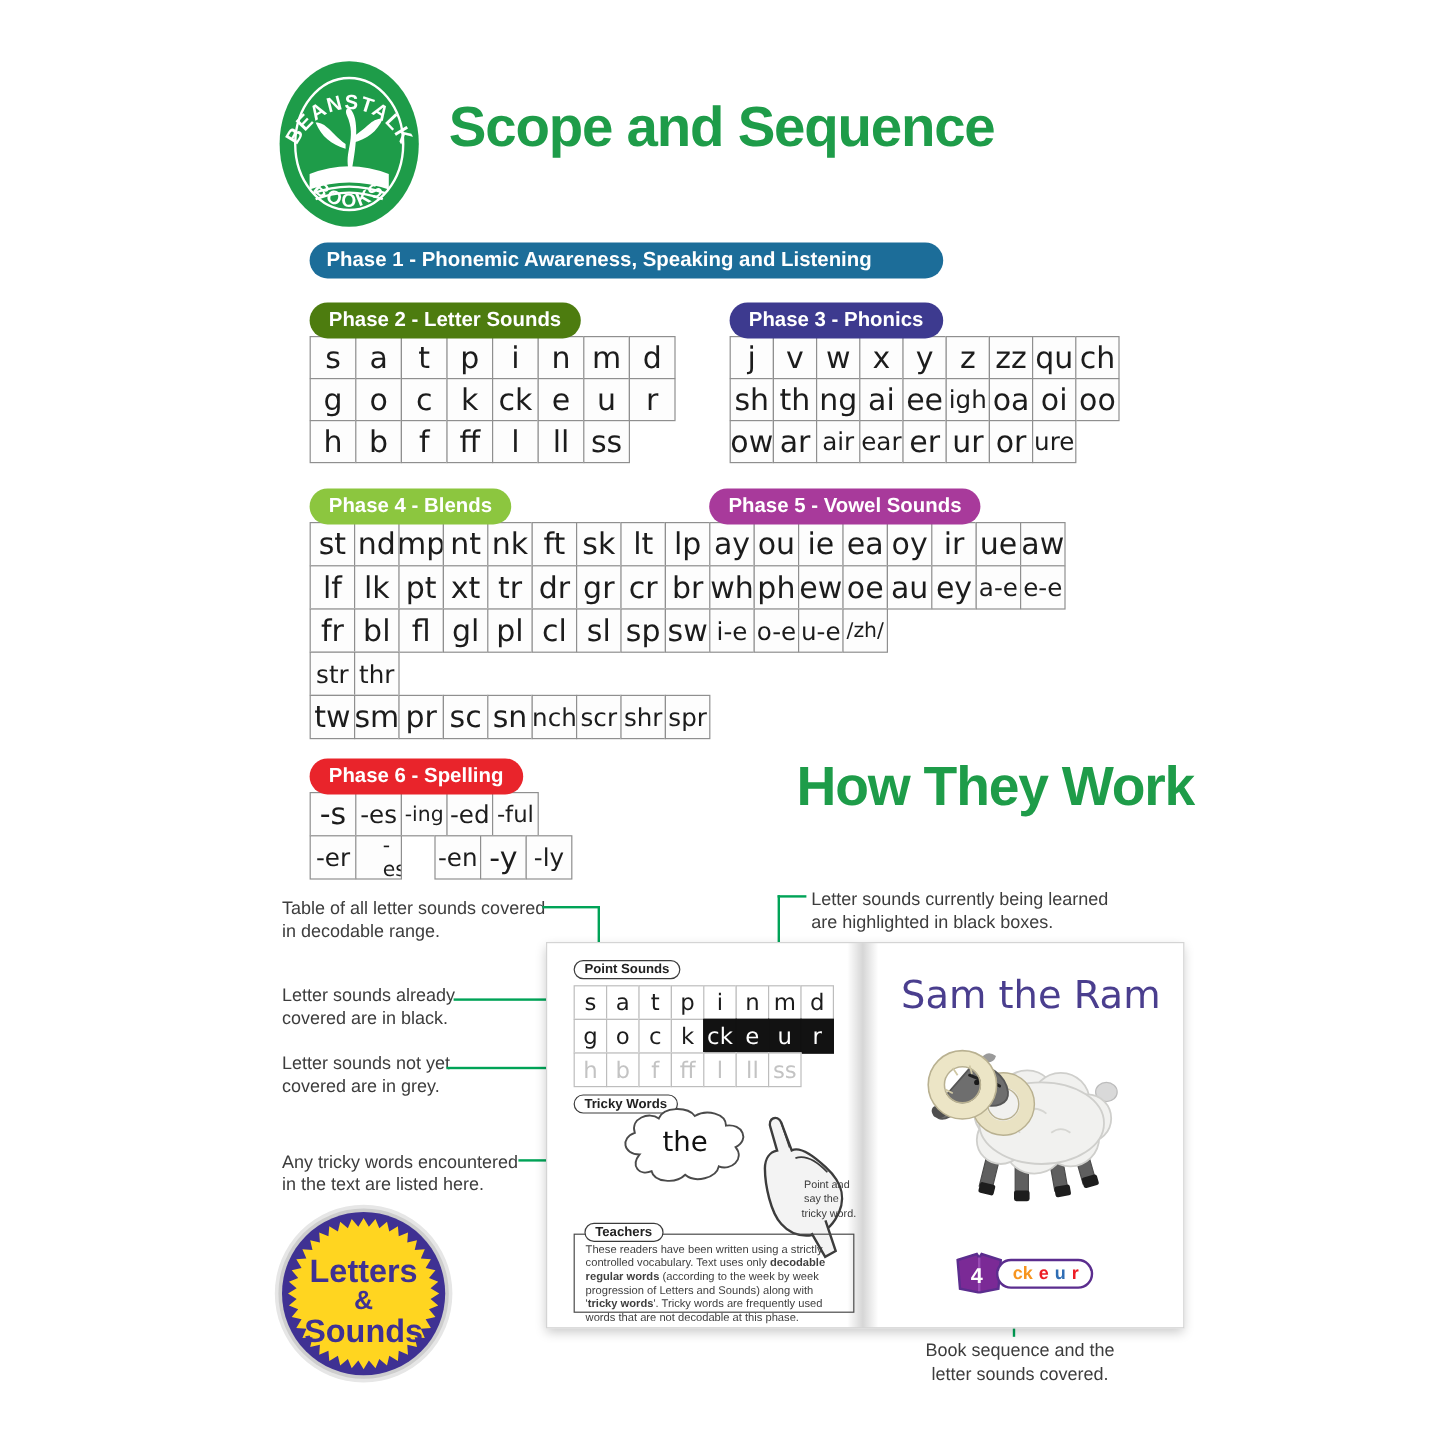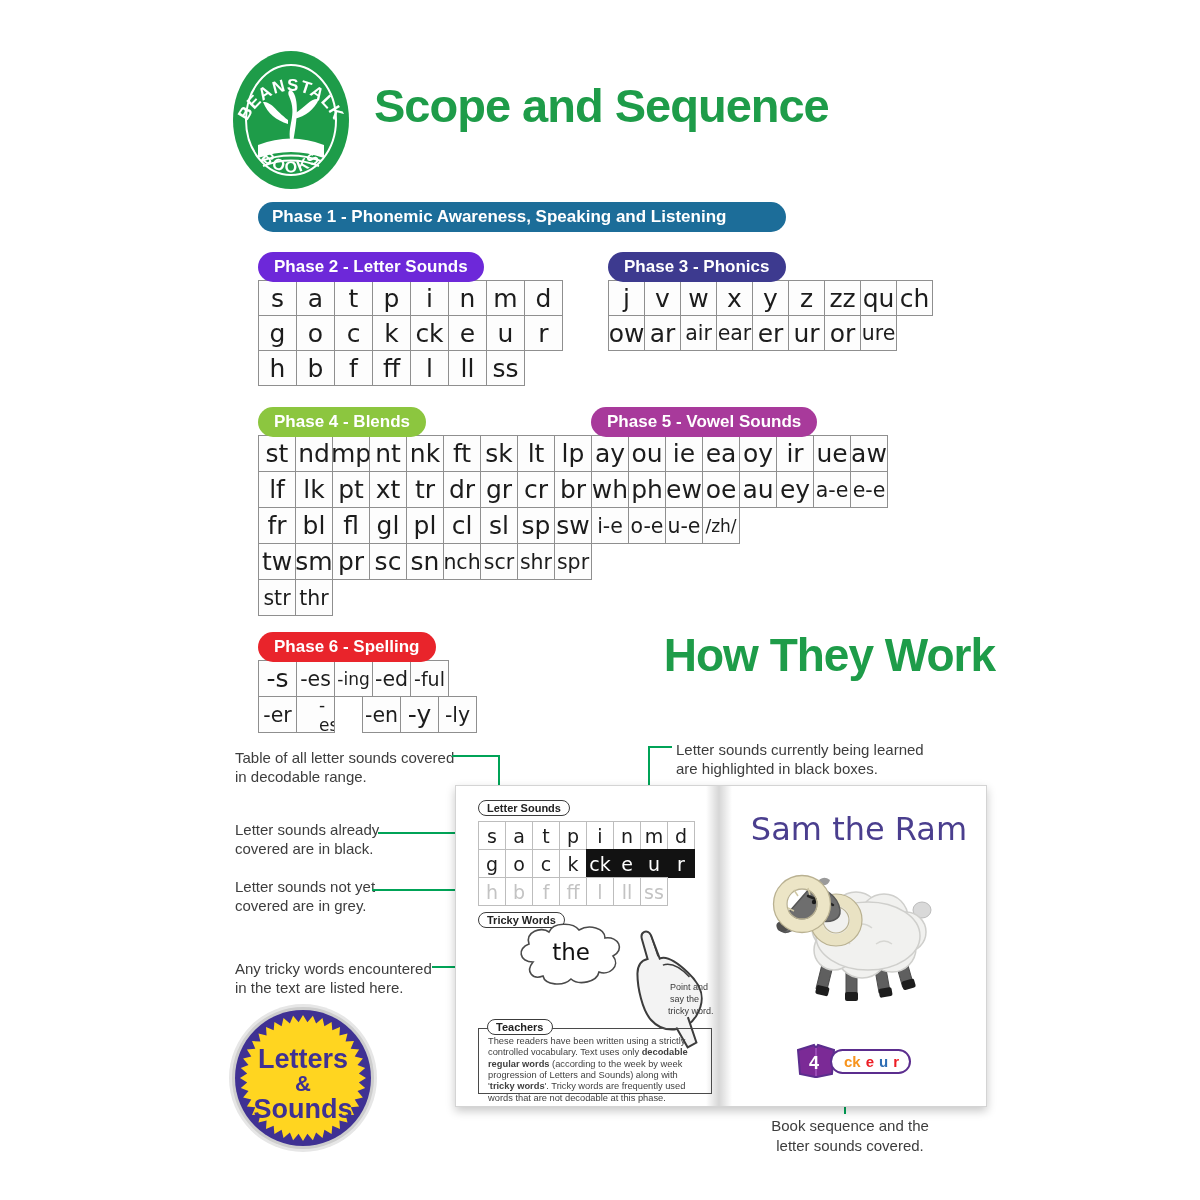--- a/index.html
+++ b/index.html
@@ -92,21 +92,21 @@
       <path d="M58,72 C45,62 42,54 33,54 C38,66 46,72 58,76 Z" fill="#ffffff"></path>
       <path d="M64,66 C77,58 80,50 89,51 C84,62 76,68 64,71 Z" fill="#ffffff"></path>
     </g>
   </svg>
 
   <div id="main-title">Scope and Sequence</div>
 
   <div id="phase1-pill" class="pill" style="background: rgb(28, 109, 153);">Phase 1 - Phonemic Awareness, Speaking and Listening</div>
 
   <div class="phase-block" style="left:258px;top:252px;--cw:39px;--ch:36px;--fs:25px">
-    <div class="pill" style="background: #6d28d9;">Phase 2 - Letter Sounds</div>
+    <div class="pill" style="background: #4d7c0f;">Phase 2 - Letter Sounds</div>
     <div class="grid">
         <div class="grid-row">
           <div class="cell">s</div>
           <div class="cell">a</div>
           <div class="cell">t</div>
           <div class="cell">p</div>
           <div class="cell">i</div>
           <div class="cell">n</div>
           <div class="cell">m</div>
           <div class="cell">d</div>
@@ -140,20 +140,31 @@
           <div class="cell">v</div>
           <div class="cell">w</div>
           <div class="cell">x</div>
           <div class="cell">y</div>
           <div class="cell">z</div>
           <div class="cell">zz</div>
           <div class="cell">qu</div>
           <div class="cell">ch</div>
         </div>
         <div class="grid-row">
+          <div class="cell">sh</div>
+          <div class="cell">th</div>
+          <div class="cell">ng</div>
+          <div class="cell">ai</div>
+          <div class="cell">ee</div>
+          <div class="cell" style="font-size: 20.5px;">igh</div>
+          <div class="cell">oa</div>
+          <div class="cell">oi</div>
+          <div class="cell">oo</div>
+        </div>
+        <div class="grid-row">
           <div class="cell">ow</div>
           <div class="cell">ar</div>
           <div class="cell" style="font-size: 20.5px;">air</div>
           <div class="cell" style="font-size: 20.5px;">ear</div>
           <div class="cell">er</div>
           <div class="cell">ur</div>
           <div class="cell">or</div>
           <div class="cell" style="font-size: 20.5px;">ure</div>
         </div>
       </div>
@@ -188,33 +199,33 @@
           <div class="cell">bl</div>
           <div class="cell">fl</div>
           <div class="cell">gl</div>
           <div class="cell">pl</div>
           <div class="cell">cl</div>
           <div class="cell">sl</div>
           <div class="cell">sp</div>
           <div class="cell">sw</div>
         </div>
         <div class="grid-row">
+          <div class="cell" style="font-size: 20.5px;">str</div>
+          <div class="cell" style="font-size: 20.5px;">thr</div>
+        </div>
+        <div class="grid-row">
           <div class="cell">tw</div>
           <div class="cell">sm</div>
           <div class="cell">pr</div>
           <div class="cell">sc</div>
           <div class="cell">sn</div>
           <div class="cell" style="font-size: 20.5px;">nch</div>
           <div class="cell" style="font-size: 20.5px;">scr</div>
           <div class="cell" style="font-size: 20.5px;">shr</div>
           <div class="cell" style="font-size: 20.5px;">spr</div>
-        </div>
-        <div class="grid-row">
-          <div class="cell" style="font-size: 20.5px;">str</div>
-          <div class="cell" style="font-size: 20.5px;">thr</div>
         </div>
       </div>
   </div>
   <div class="phase-block" style="left:591px;top:407px;--cw:38px;--ch:37px;--fs:25px">
     <div class="pill" style="background: rgb(168, 58, 155);">Phase 5 - Vowel Sounds</div>
     <div class="grid">
         <div class="grid-row">
           <div class="cell">ay</div>
           <div class="cell">ou</div>
           <div class="cell">ie</div>
@@ -280,21 +291,21 @@
   <div class="cline" style="left:378px;top:832px;width:94px;height:2px"></div>
   <div class="cline" style="left:372px;top:889px;width:100px;height:2px"></div>
   <div class="cline" style="left:432px;top:966px;width:84px;height:2px"></div>
   <div class="cline" style="left:648px;top:746px;width:24px;height:2px"></div>
   <div class="cline" style="left:648px;top:746px;width:2px;height:98px"></div>
   <div class="cline" style="left:844px;top:1086px;width:2px;height:28px"></div>
 
   <div id="spread">
     <div id="spine"></div>
 
-    <span id="ls-label" class="mini-label">Letter Sounds</span>
+    <span id="ls-label" class="mini-label">Point Sounds</span>
     <div id="mini-grid">
         <div class="grid-row">
           <div class="mcell">s</div>
           <div class="mcell">a</div>
           <div class="mcell">t</div>
           <div class="mcell">p</div>
           <div class="mcell">i</div>
           <div class="mcell">n</div>
           <div class="mcell">m</div>
           <div class="mcell">d</div>

